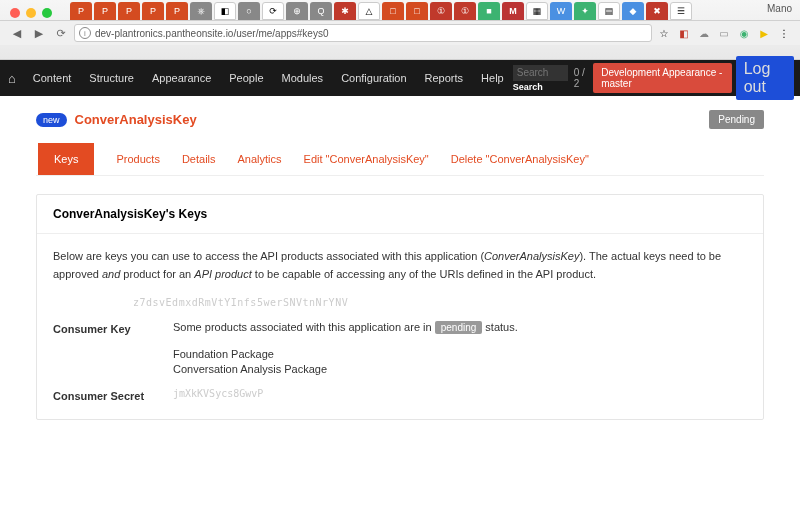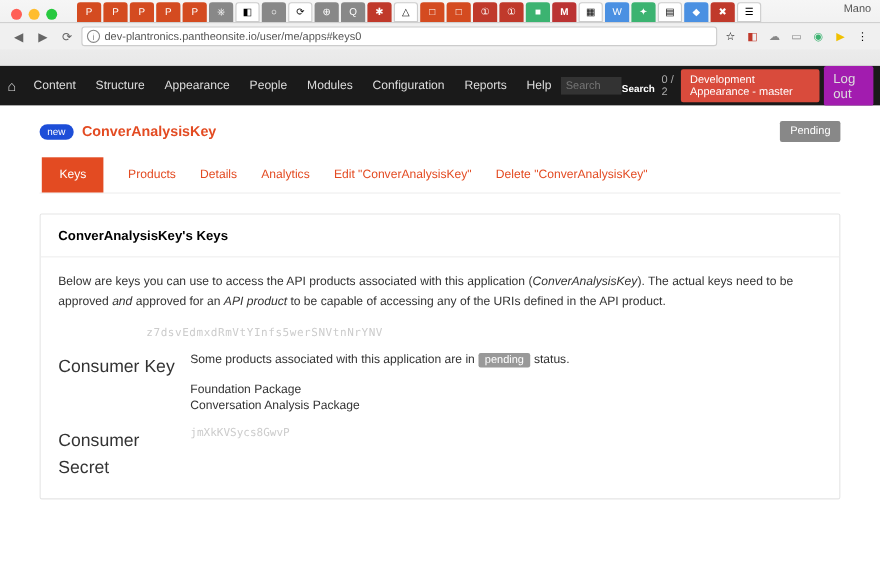--- a/index.html
+++ b/index.html
@@ -22,46 +22,46 @@
 .addr .info{position:absolute;left:4px;width:12px;height:12px;border:1px solid #888;border-radius:50%;font-size:8px;display:flex;align-items:center;justify-content:center;color:#888}
 .exticons{display:flex;gap:4px}
 .ext{width:16px;height:16px;display:flex;align-items:center;justify-content:center;font-size:10px}
 
 
 .adminbar { background:#1a1a1a; height:36px; display:flex; align-items:center; color:#ddd; font-size:11px; }
 .adminbar .home{width:30px;display:flex;justify-content:center;font-size:13px}
 .adminbar .menu{display:flex;gap:0}
 .adminbar .menu a{padding:0 9px;color:#ddd;line-height:24px}
 .adminbar .spacer{flex:1}
-.searchwrap{display:flex;flex-direction:row;align-items:flex-end;margin-right:6px}
+.searchwrap{display:flex;flex-direction:column;align-items:flex-start;margin-right:6px}
 .search{background:#333;border:none;width:55px;height:16px;color:#888;font-size:10px;padding:0 4px}
 .searchlbl{color:#fff;font-size:9px;font-weight:bold;margin-top:1px}
 .count{color:#aaa;font-size:10px;margin-right:4px}
 .envbadge{background:#d94b3c;color:#fff;padding:4px 8px;font-size:10px;border-radius:2px;margin-right:4px}
 .hello{background:#5cb85c;color:#fff;padding:4px 8px;font-size:10px;border-radius:2px;margin-right:4px}
-.logout{background:#a21caf;color:#ddd;padding:4px 8px;font-size:12px;border-radius:2px;margin-right:6px}
+.logout{background:#1d4ed8;color:#ddd;padding:4px 8px;font-size:16px;border-radius:2px;margin-right:6px}
 
 
 .page { padding:14px 36px; background:#fff; }
 .titlerow{display:flex;align-items:center;margin-bottom:14px}
 .newbadge{background:#1d4ed8;color:#fff;font-size:9px;padding:2px 7px;border-radius:8px;margin-right:8px}
 .apptitle{color:#e34b22;font-weight:bold;font-size:13px}
 .pending{margin-left:auto;background:#888;color:#fff;font-size:10px;padding:4px 9px;border-radius:2px}
 
 .tabs{display:flex;gap:22px;align-items:center;border-bottom:1px solid #eee;padding:0 2px 0;margin-bottom:18px}
 .tab{color:#e34b22;font-size:11px;padding:10px 0;cursor:pointer}
 .tab.active{background:#e34b22;color:#fff;padding:10px 16px}
 
 .card{border:1px solid #e5e5e5;border-radius:2px;padding:0}
 .cardhead{padding:12px 16px;border-bottom:1px solid #eee;font-weight:bold;font-size:12px}
 .cardbody{padding:14px 16px;font-size:11px;color:#333;line-height:1.6}
 .cardbody em{font-style:italic}
 .keyval{color:#ccc;font-family:monospace;font-size:10px;letter-spacing:.5px;margin:12px 0 8px 80px}
 .row{display:flex;margin-top:8px}
-.rowlabel{width:120px;font-weight:normal;font-size:16px;padding-top:2px}
+.rowlabel{width:120px;font-weight:bold;font-size:11px;padding-top:2px}
 .rowbody{flex:1;font-size:11px}
 .pendingchip{background:#999;color:#fff;padding:1px 6px;font-size:10px;border-radius:2px}
 .pkg{margin-top:10px;font-size:11px;line-height:1.4}
 .secret{color:#ccc;font-family:monospace;font-size:10px}
 </style>
 </head>
 <body>
 
 <div class="mac-chrome">
   <div style="display:flex;align-items:flex-start">
@@ -155,21 +155,21 @@
     <span class="tab">Details</span>
     <span class="tab">Analytics</span>
     <span class="tab">Edit "ConverAnalysisKey"</span>
     <span class="tab">Delete "ConverAnalysisKey"</span>
   </div>
 
   <div class="card">
     <div class="cardhead">ConverAnalysisKey's Keys</div>
     <div class="cardbody">
       <div>
-        <span>Below are keys you can use to access the API products associated with this application (</span><em>ConverAnalysisKey</em><span>). The actual keys need to be approved </span><em>and</em><span> approved for an </span><em>API product</em><span> to be capable of accessing any of the URIs defined in the API product.</span>
+        <span>Below are keys you can use to access the API products associated with this application (</span><em>ConverAnalysisKey</em><span>). The actual keys need to be approved </span><em>and</em><span> product for an </span><em>API product</em><span> to be capable of accessing any of the URIs defined in the API product.</span>
       </div>
 
       <div class="keyval">z7dsvEdmxdRmVtYInfs5werSNVtnNrYNV</div>
 
       <div class="row">
         <div class="rowlabel">Consumer Key</div>
         <div class="rowbody">
           <span>Some products associated with this application are in </span><span class="pendingchip">pending</span><span> status.</span>
           <div class="pkg">
             <div>Foundation Package</div>

